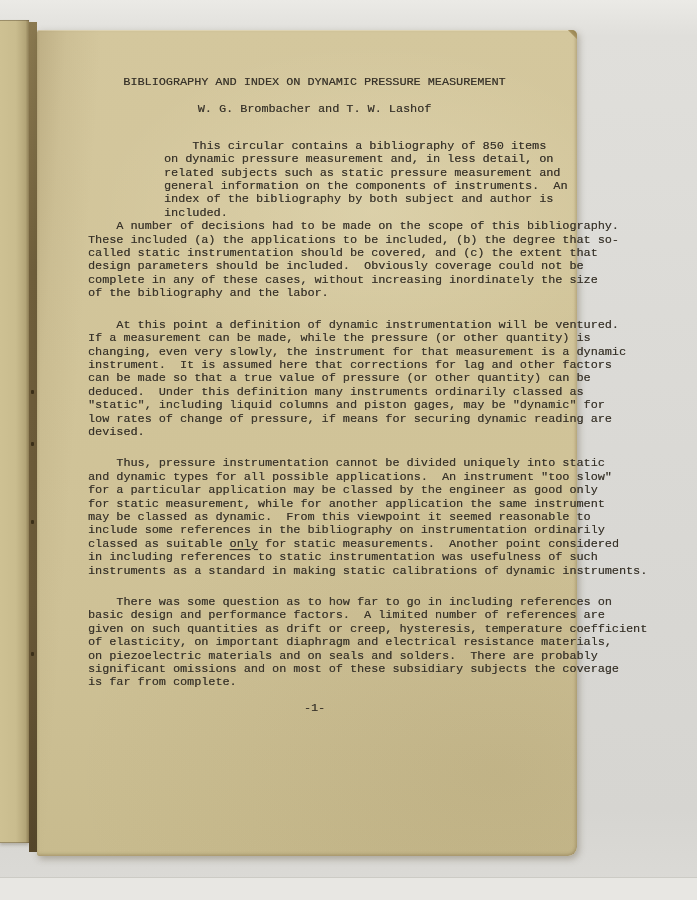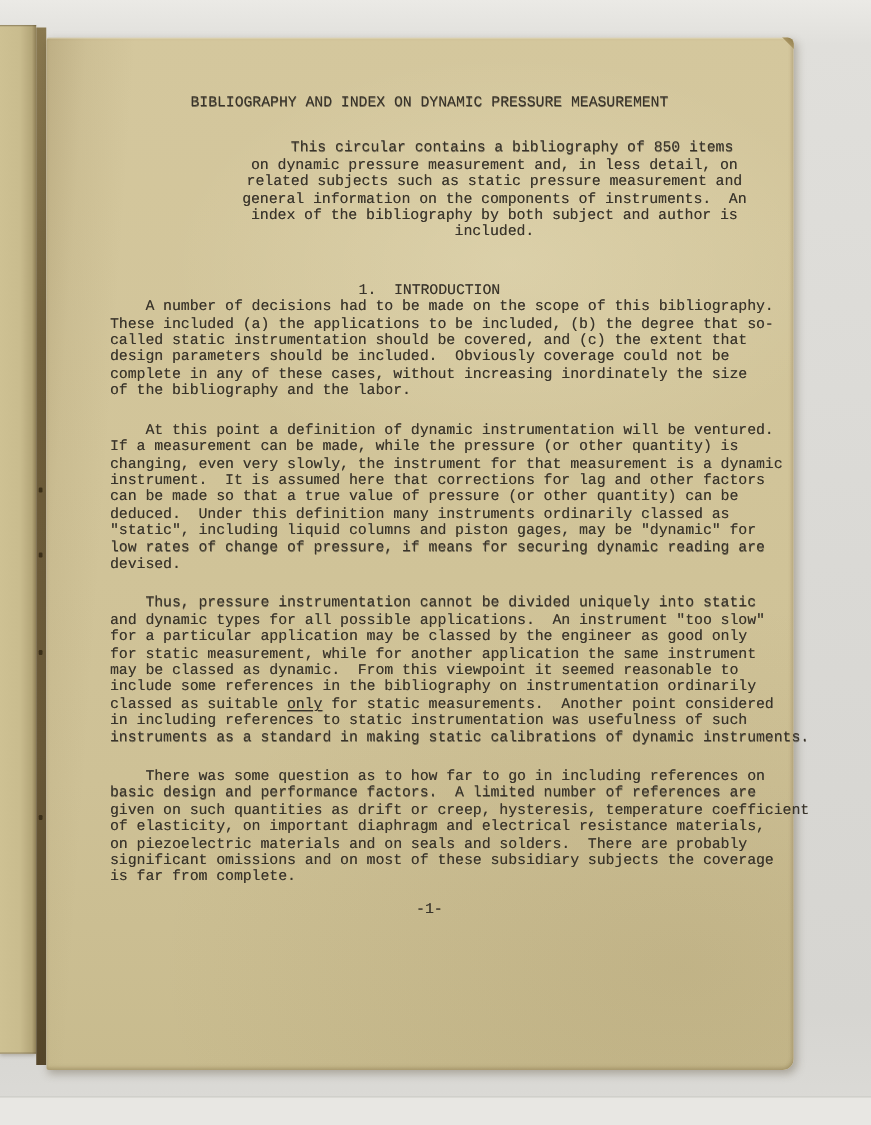--- a/index.html
+++ b/index.html
@@ -21,21 +21,21 @@
   }
   .gutter {
     position:absolute; left:29px; top:22px; width:8px; height:830px;
     background: linear-gradient(180deg, #8a7950 0%, #6f5e3b 30%, #6a5938 70%, #55462a 100%);
   }
   .stitch {
     position:absolute; left:2px; width:3px; height:4px;
     background:#3c3019; border-radius:1px;
   }
   .page {
-    position:absolute; left:37px; top:30px; width:598px; height:826px;
+    position:absolute; left:37px; top:30px; width:540px; height:826px;
     background:
       radial-gradient(ellipse 420px 260px at 62% 22%, rgba(255,250,225,0.20), transparent 65%),
       radial-gradient(ellipse 600px 420px at 85% 90%, rgba(110,88,45,0.10), transparent 70%),
       linear-gradient(94deg, rgba(110,88,45,0.22) 0%, rgba(110,88,45,0.07) 5%, rgba(110,88,45,0) 11%),
       linear-gradient(180deg, #d4c79d 0%, #d1c499 42%, #cec196 72%, #c8bb8e 100%);
     border-radius:2px 5px 9px 2px;
     box-shadow:
       2px 3px 7px rgba(80,70,45,0.35),
       inset 0 1px 0 rgba(255,252,235,0.35),
       inset 0 -2px 3px rgba(110,90,50,0.25),
@@ -46,21 +46,21 @@
   }
   .corner-chip {
     position:absolute; top:0; right:0; width:12px; height:12px;
     background: linear-gradient(225deg, #8f7b49 0%, #a79361 36%, rgba(0,0,0,0) 40%);
     border-radius:0 5px 0 0;
   }
   .content { position:absolute; left:51px; right:8px; top:46px; }
   .pre { white-space:pre; }
   .centered { text-align:center; margin-right:28px; }
   .authors { margin-top:14px; }
-  .abstract { margin-left:76px; margin-top:23px;text-align:center; }
+  .abstract { margin-left:76px; margin-top:23px; }
   .section-heading { margin-top:33px; }
   .subsection-heading {
     margin-top:21px;
     text-decoration:underline;
     text-underline-offset:2.5px;
     text-decoration-thickness:1px;
   }
   .para-first { }
   .para { margin-top:18px; }
   .page-number { margin-top:12px; }
@@ -85,29 +85,29 @@
     <div class="stitch" style="top:498px"></div>
     <div class="stitch" style="top:630px"></div>
   </div>
 
   <div class="page">
     <div class="corner-chip"></div>
 
     <div class="content">
       <div class="pre centered">BIBLIOGRAPHY AND INDEX ON DYNAMIC PRESSURE MEASUREMENT</div>
 
+      <div class="pre centered authors">W. G. Brombacher and T. W. Lashof</div>
 
       <div class="pre abstract">    This circular contains a bibliography of 850 items
 on dynamic pressure measurement and, in less detail, on
 related subjects such as static pressure measurement and
 general information on the components of instruments.  An
 index of the bibliography by both subject and author is
 included.</div>
 
-      <div class="pre centered section-heading">1.  INTRODUCTION</div>
 
 
       <div class="pre para-first">    A number of decisions had to be made on the scope of this bibliography.
 These included (a) the applications to be included, (b) the degree that so-
 called static instrumentation should be covered, and (c) the extent that
 design parameters should be included.  Obviously coverage could not be
 complete in any of these cases, without increasing inordinately the size
 of the bibliography and the labor.</div>
 
       <div class="pre para">    At this point a definition of dynamic instrumentation will be ventured.

